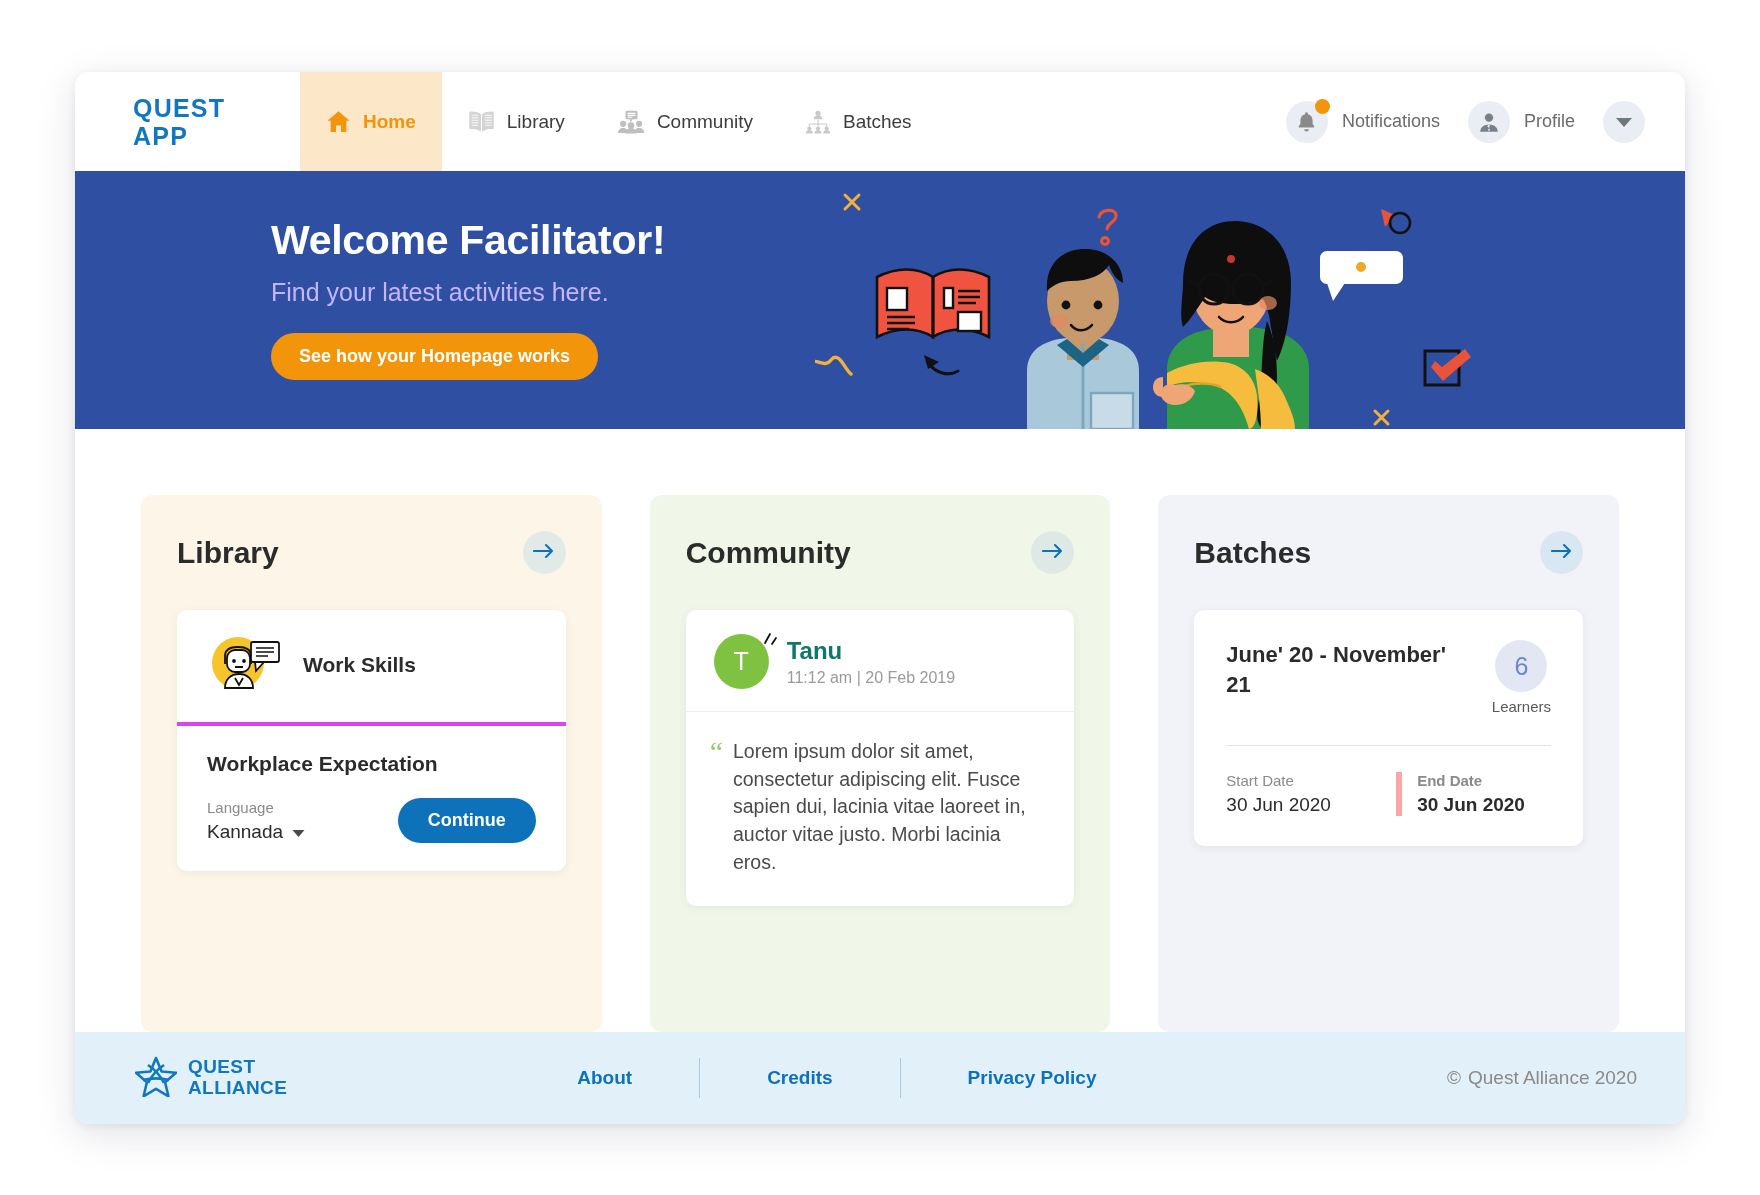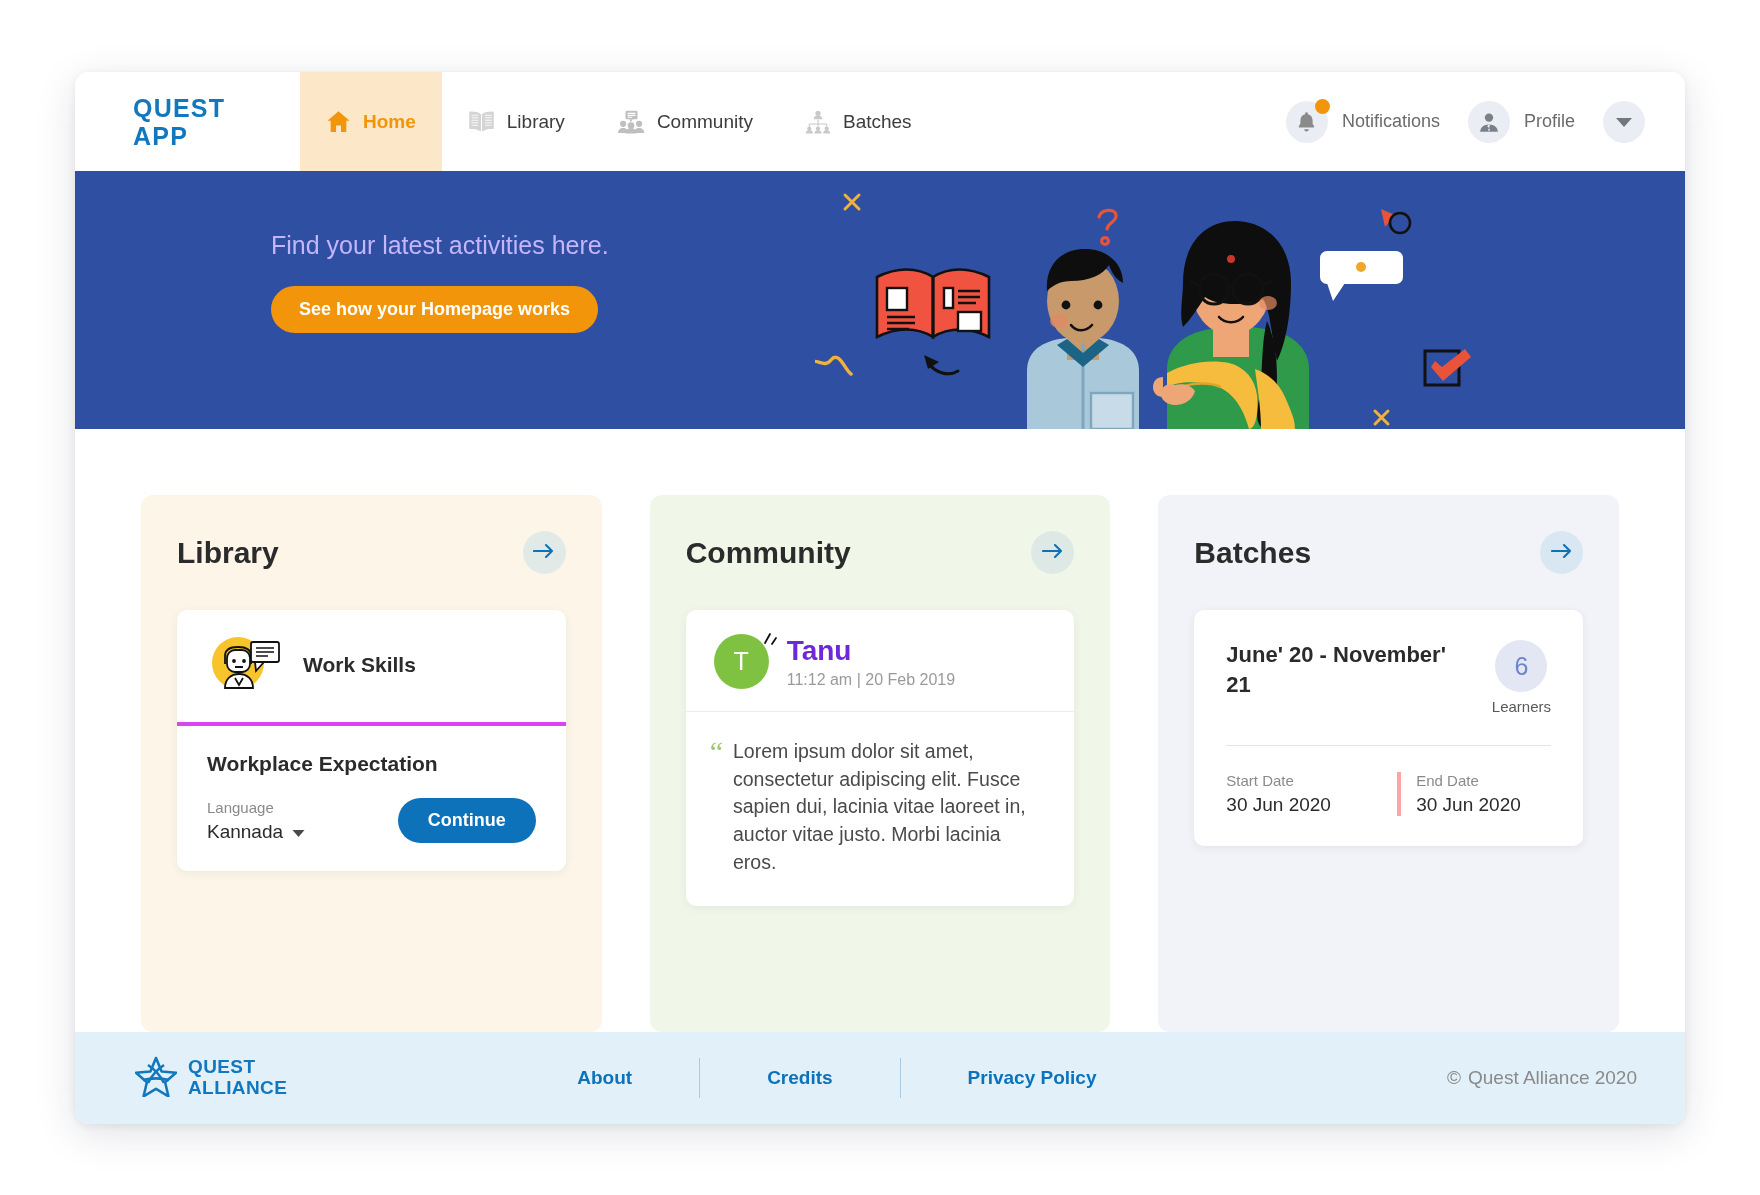--- a/index.html
+++ b/index.html
@@ -232,21 +232,21 @@
     width: 55px; height: 55px;
     border-radius: 50%;
     background: #7FC242;
     color: #ffffff;
     font-size: 25px;
     display: flex; align-items: center; justify-content: center;
     flex: 0 0 55px;
     position: relative;
   }
   .spark { position: absolute; top: -8px; right: -12px; }
-  .com-name { font-size: 28px; font-weight: 700; color: #6d28d9; }
+  .com-name { font-size: 24px; font-weight: 700; color: #0f766e; }
   .com-time { font-size: 16px; color: #9a9a9a; margin-top: 4px; }
   .com-body { padding: 26px 28px 30px 24px; display: flex; gap: 10px; }
   .quote-mark { color: #9ACB6A; font-size: 30px; line-height: 0.95; font-family: "Liberation Serif", serif; flex: 0 0 auto; }
   .com-text { font-size: 19.5px; line-height: 1.42; color: #4a4a4a; }
 
   
   .bat-inner { padding: 30px 32px 30px 32px; }
   .bat-row { display: flex; align-items: flex-start; justify-content: space-between; gap: 16px; }
   .bat-range { font-size: 22px; font-weight: 700; color: #2b2b2b; line-height: 1.38; }
   .learners-wrap { text-align: center; flex: 0 0 auto; }
@@ -256,21 +256,21 @@
     background: #E3E7F4;
     color: #6B86C9;
     font-size: 25px;
     display: flex; align-items: center; justify-content: center;
     margin: 0 auto 6px auto;
   }
   .learners-label { font-size: 15px; color: #595959; }
   .bat-divider { height: 1px; background: #E4E4E4; margin: 30px 0 26px 0; }
   .bat-dates { display: flex; gap: 36px; }
   .bat-date-col { flex: 1; }
-  .bat-date-col + .bat-date-col { border-left: 4px solid #fca5a5; padding-left: 15px; }
+  .bat-date-col + .bat-date-col { border-left: 6px solid #fca5a5; padding-left: 15px; font-weight: bold; }
   .date-label { font-size: 15px; color: #8a8a8a; margin-bottom: 5px; }
   .date-value { font-size: 19px; color: #2b2b2b; }
 
   
   .footer {
     flex: 0 0 92px;
     background: #E2F0F9;
     display: flex;
     align-items: center;
     padding: 0 48px 0 60px;
@@ -512,20 +512,21 @@
         <rect x="610" y="180" width="34" height="34" fill="none" stroke="#111111" stroke-width="3"></rect>
         <path d="M616 196l12 14 28-24-6-8-23 18-7-6z" fill="#E8533A"></path>
 
         <g stroke="#F0B23C" stroke-width="3" stroke-linecap="round">
           <path d="M560 240l13 13M573 240l-13 13"></path>
         </g>
       </svg>
     </div>
 
     <div class="hero-copy">
+      <div class="hero-title">Welcome Facilitator!</div>
       <div class="hero-sub">Find your latest activities here.</div>
       <button class="hero-btn">See how your Homepage works</button>
     </div>
   </div>
 
   <div class="main">
 
     <div class="card library">
       <div class="card-head">
         <div class="card-title">Library</div>

